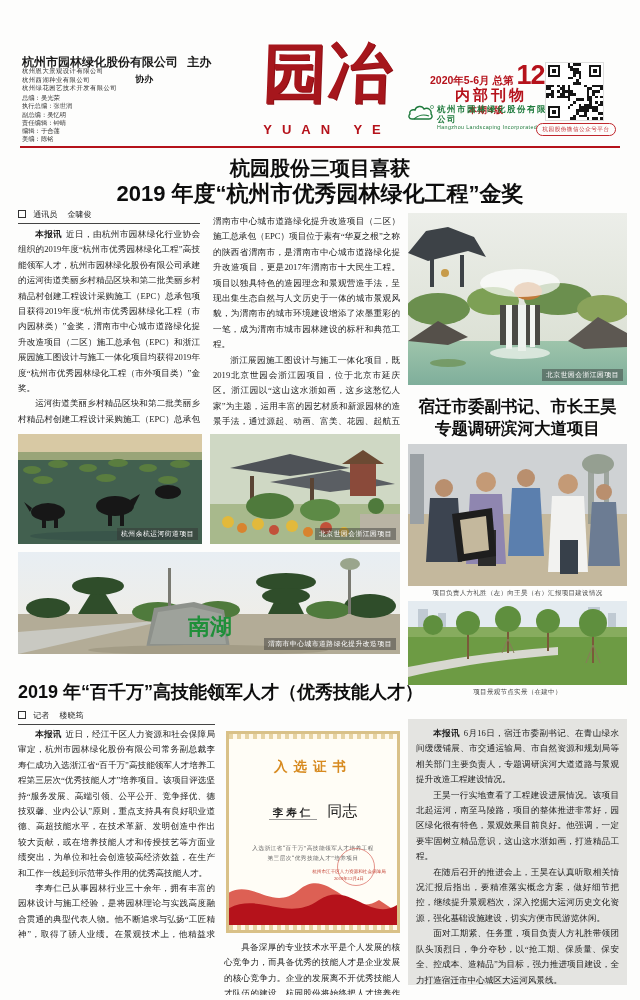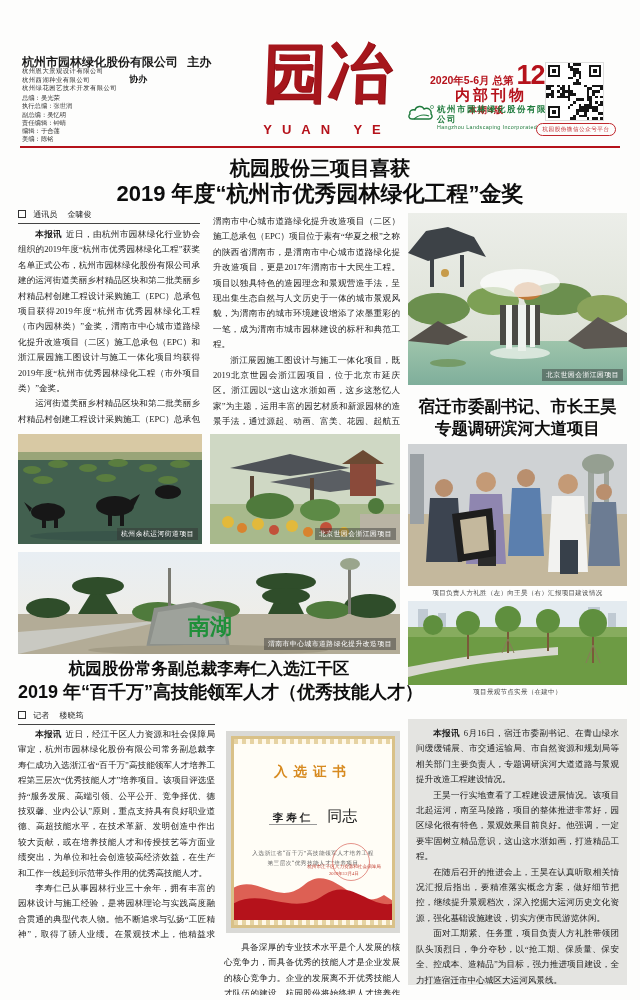--- a/index.html
+++ b/index.html
@@ -2,21 +2,21 @@
 <html><head>
 <meta charset="utf-8">
 <style>
   html,body{margin:0;padding:0;background:#9a9a9a;}
   .page{position:relative;width:640px;height:1000px;margin:0 auto;background:#fdfdfc;overflow:hidden;
         font-family:"Liberation Serif","DejaVu Serif",serif;color:#222;}
   .abs{position:absolute;}
   .hei{font-family:"Liberation Sans","DejaVu Sans",sans-serif;}
   
   .org-line{font-size:12px;font-weight:bold;color:#1a1a1a;}
-  .co-wrap{display:flex;align-items:center;gap:12px;}
+  .co-wrap{display:flex;align-items:center;gap:18px;}
   .co-list div{font-size:6.3px;color:#333;line-height:8.5px;letter-spacing:.5px;}
   .co-role{font-size:9px;font-weight:bold;color:#1a1a1a;}
   .staff div{font-size:6.3px;color:#333;line-height:8.3px;}
   .mast{color:#a6161c;font-weight:bold;line-height:1;}
   .mast .ch{font-size:64px;display:inline-block;transform:skewX(-2deg);text-shadow:1px 1px 0 #8e1016;}
   .pinyin{color:#b5121b;font-weight:bold;font-size:13px;letter-spacing:10px;}
   .dateline{color:#b5121b;font-weight:bold;display:flex;align-items:baseline;gap:3px;}
   .dateline .sm{font-size:10.5px;} .dateline .big{font-size:27px;letter-spacing:-1px;}
   .pubtype{color:#b5121b;font-weight:bold;font-size:15px;letter-spacing:3px;}
   .edition{color:#b5121b;font-size:9px;font-weight:bold;letter-spacing:1px;}
@@ -38,21 +38,21 @@
   .bodycol{font-size:8.6px;line-height:15.4px;text-align:justify;overflow:hidden;color:#1c1c1c;}
   .bodycol p{margin:0;text-indent:2em;}
   .bodycol b.lead{margin-right:4px;}
   
   .photo{overflow:hidden;background:#ccc;}
   .pcap{position:absolute;right:4px;bottom:4px;color:#fff;font-size:6.8px;letter-spacing:.5px;
         background:rgba(50,50,50,.45);padding:1px 4px;}
   .ucap{font-size:6.5px;color:#444;text-align:center;letter-spacing:.3px;}
   .gray-panel{background:#e4e4e1;}
   
-  .cert-wrap{background:#d9d9d6;padding:5px;box-sizing:border-box;}
+  .cert-wrap{background:#d9d9d6;box-sizing:border-box;}
   .cert{position:relative;width:100%;height:100%;background:#fffdf6;border:3px solid #d9c188;
         box-sizing:border-box;overflow:hidden;}
   .cert::before,.cert::after{content:"";position:absolute;left:0;right:0;height:5px;
         background:repeating-linear-gradient(90deg,#e6d3a3 0 4px,#fff8e8 4px 8px);}
   .cert::before{top:0;} .cert::after{bottom:0;}
   .cert-title{color:#d78a1f;font-weight:bold;font-size:13.5px;letter-spacing:6px;text-align:center;}
   .cert-name{font-size:10.5px;font-weight:bold;letter-spacing:3px;border-bottom:1px solid #999;padding:0 4px 1px;}
   .cert-suffix{font-size:15px;margin-left:10px;}
   .cert-line{font-size:5.7px;color:#666;text-align:center;line-height:10px;letter-spacing:.4px;}
   .seal-circle{position:absolute;width:36px;height:36px;border:1px solid rgba(205,60,50,.55);
@@ -238,21 +238,21 @@
   <div class="abs hl hei" style="left:20px;top:155px;width:600px;font-size:20px;">杭园股份三项目喜获</div>
   <div class="abs hl hei" style="left:20px;top:179px;width:600px;font-size:22px;">2019 年度“杭州市优秀园林绿化工程”金奖</div>
 
   <div class="abs byline" style="left:18px;top:209px;width:182px;">
     <span class="bsq"></span>
     <b>通讯员</b>
     <span>金啸俊</span>
   </div>
 
   <div class="abs bodycol" style="left:18px;top:227px;width:182px;height:202px;">
-    <p><b class="lead">本报讯</b><span>近日，由杭州市园林绿化行业协会组织的2019年度“杭州市优秀园林绿化工程”获奖名单正式公布，杭州市园林绿化股份有限公司承建的运河街道美丽乡村精品区块和第二批美丽乡村精品村创建工程设计采购施工（EPC）总承包项目获得2019年度“杭州市优秀园林绿化工程（市内园林类）”金奖，渭南市中心城市道路绿化提升改造项目（二区）施工总承包（EPC）和浙江展园施工图设计与施工一体化项目均获得2019年度“杭州市优秀园林绿化工程（市外项目类）”金奖。</span></p>
+    <p><b class="lead">本报讯</b><span>近日，由杭州市园林绿化行业协会组织的2019年度“杭州市优秀园林绿化工程”高技能领军人才，杭州市园林绿化股份有限公司承建的运河街道美丽乡村精品区块和第二批美丽乡村精品村创建工程设计采购施工（EPC）总承包项目获得2019年度“杭州市优秀园林绿化工程（市内园林类）”金奖，渭南市中心城市道路绿化提升改造项目（二区）施工总承包（EPC）和浙江展园施工图设计与施工一体化项目均获得2019年度“杭州市优秀园林绿化工程（市外项目类）”金奖。</span></p>
     <p>运河街道美丽乡村精品区块和第二批美丽乡村精品村创建工程设计采购施工（EPC）总承包项目位于杭州市余杭区运河沿线，工程将丰富的植物元素与当地的乡村文化有机结合，因地制宜，创新思路，对原有景观空间进行提升和重塑，充分体现出当地的乡村文化特色，“映日荷花别样红”的荷塘景色，打造出运河环境人与自然交融的景象，粉墙黛瓦的建筑立面再现运河古韵风情……一草一木皆有风韵，一路一石特色分明，一幅美丽乡村的画卷沿运河岸缓缓展现。</p>
   </div>
   <div class="abs bodycol" style="left:213px;top:214px;width:187px;height:215px;">
     <p style="text-indent:0;">渭南市中心城市道路绿化提升改造项目（二区）施工总承包（EPC）项目位于素有“华夏之根”之称的陕西省渭南市，是渭南市中心城市道路绿化提升改造项目，更是2017年渭南市十大民生工程。项目以独具特色的造园理念和景观营造手法，呈现出集生态自然与人文历史于一体的城市景观风貌，为渭南市的城市环境建设增添了浓墨重彩的一笔，成为渭南市城市园林建设的标杆和典范工程。</p>
     <p>浙江展园施工图设计与施工一体化项目，既2019北京世园会浙江园项目，位于北京市延庆区。浙江园以“这山这水浙如画，这乡这愁忆人家”为主题，运用丰富的园艺材质和新派园林的造景手法，通过源起、动画、富美、花园、起航五大篇章，打造出一幅新时代、现实版的“富春山居图”，讲述在“两山理论”指引下浙江大地的生产美、生活美、生态美，塑造出“新派园林”新典范。浙江园是浙江的浓缩，它追寻“看得见山，望得见水，记得住乡愁”的向往，使浙江的乡韵、乡土、乡愁、乡风得以延续和升华，在青山绿水间缓缓铺展。</p>
 
   </div>
 
   <div class="abs photo" style="left:408px;top:213px;width:219px;height:172px;">
     <svg width="219" height="172" viewBox="0 0 219 172">
@@ -378,21 +378,20 @@
       <rect x="330" y="10" width="3" height="52" fill="#7a7a72"></rect>
       <ellipse cx="332" cy="12" rx="10" ry="6" fill="#9aa58c"></ellipse>
       <path d="M128 96 L136 56 L176 50 L206 58 L212 96 Z" fill="#8d918b"></path>
       <path d="M132 92 L140 60 L174 55 L204 62 L208 92 Z" fill="#9ea29b"></path>
       <text x="170" y="82" font-size="22" font-weight="bold" fill="#1f8f3a">南湖</text>
       <ellipse cx="190" cy="98" rx="120" ry="5" fill="#a39c86"></ellipse>
     </svg>
     <span class="pcap">渭南市中心城市道路绿化提升改造项目</span>
   </div>
 
-  <div class="abs hl hei" style="left:18px;top:658px;width:382px;font-size:16.5px;">杭园股份常务副总裁李寿仁入选江干区</div>
   <div class="abs hl hei" style="left:18px;top:680px;width:382px;font-size:18px;">2019 年“百千万”高技能领军人才（优秀技能人才）</div>
 
   <div class="abs byline" style="left:18px;top:710px;width:197px;">
     <span class="bsq"></span>
     <b>记者</b>
     <span>楼晓筠</span>
   </div>
 
   <div class="abs bodycol" style="left:18px;top:727px;width:197px;height:218px;">
     <p><b class="lead">本报讯</b><span>近日，经江干区人力资源和社会保障局审定，杭州市园林绿化股份有限公司常务副总裁李寿仁成功入选浙江省“百千万”高技能领军人才培养工程第三层次“优秀技能人才”培养项目。该项目评选坚持“服务发展、高端引领、公平公开、竞争择优、德技双馨、业内公认”原则，重点支持具有良好职业道德、高超技能水平，在技术革新、发明创造中作出较大贡献，或在培养技能人才和传授技艺等方面业绩突出，为单位和社会创造较高经济效益，在生产和工作一线起到示范带头作用的优秀高技能人才。</span></p>

